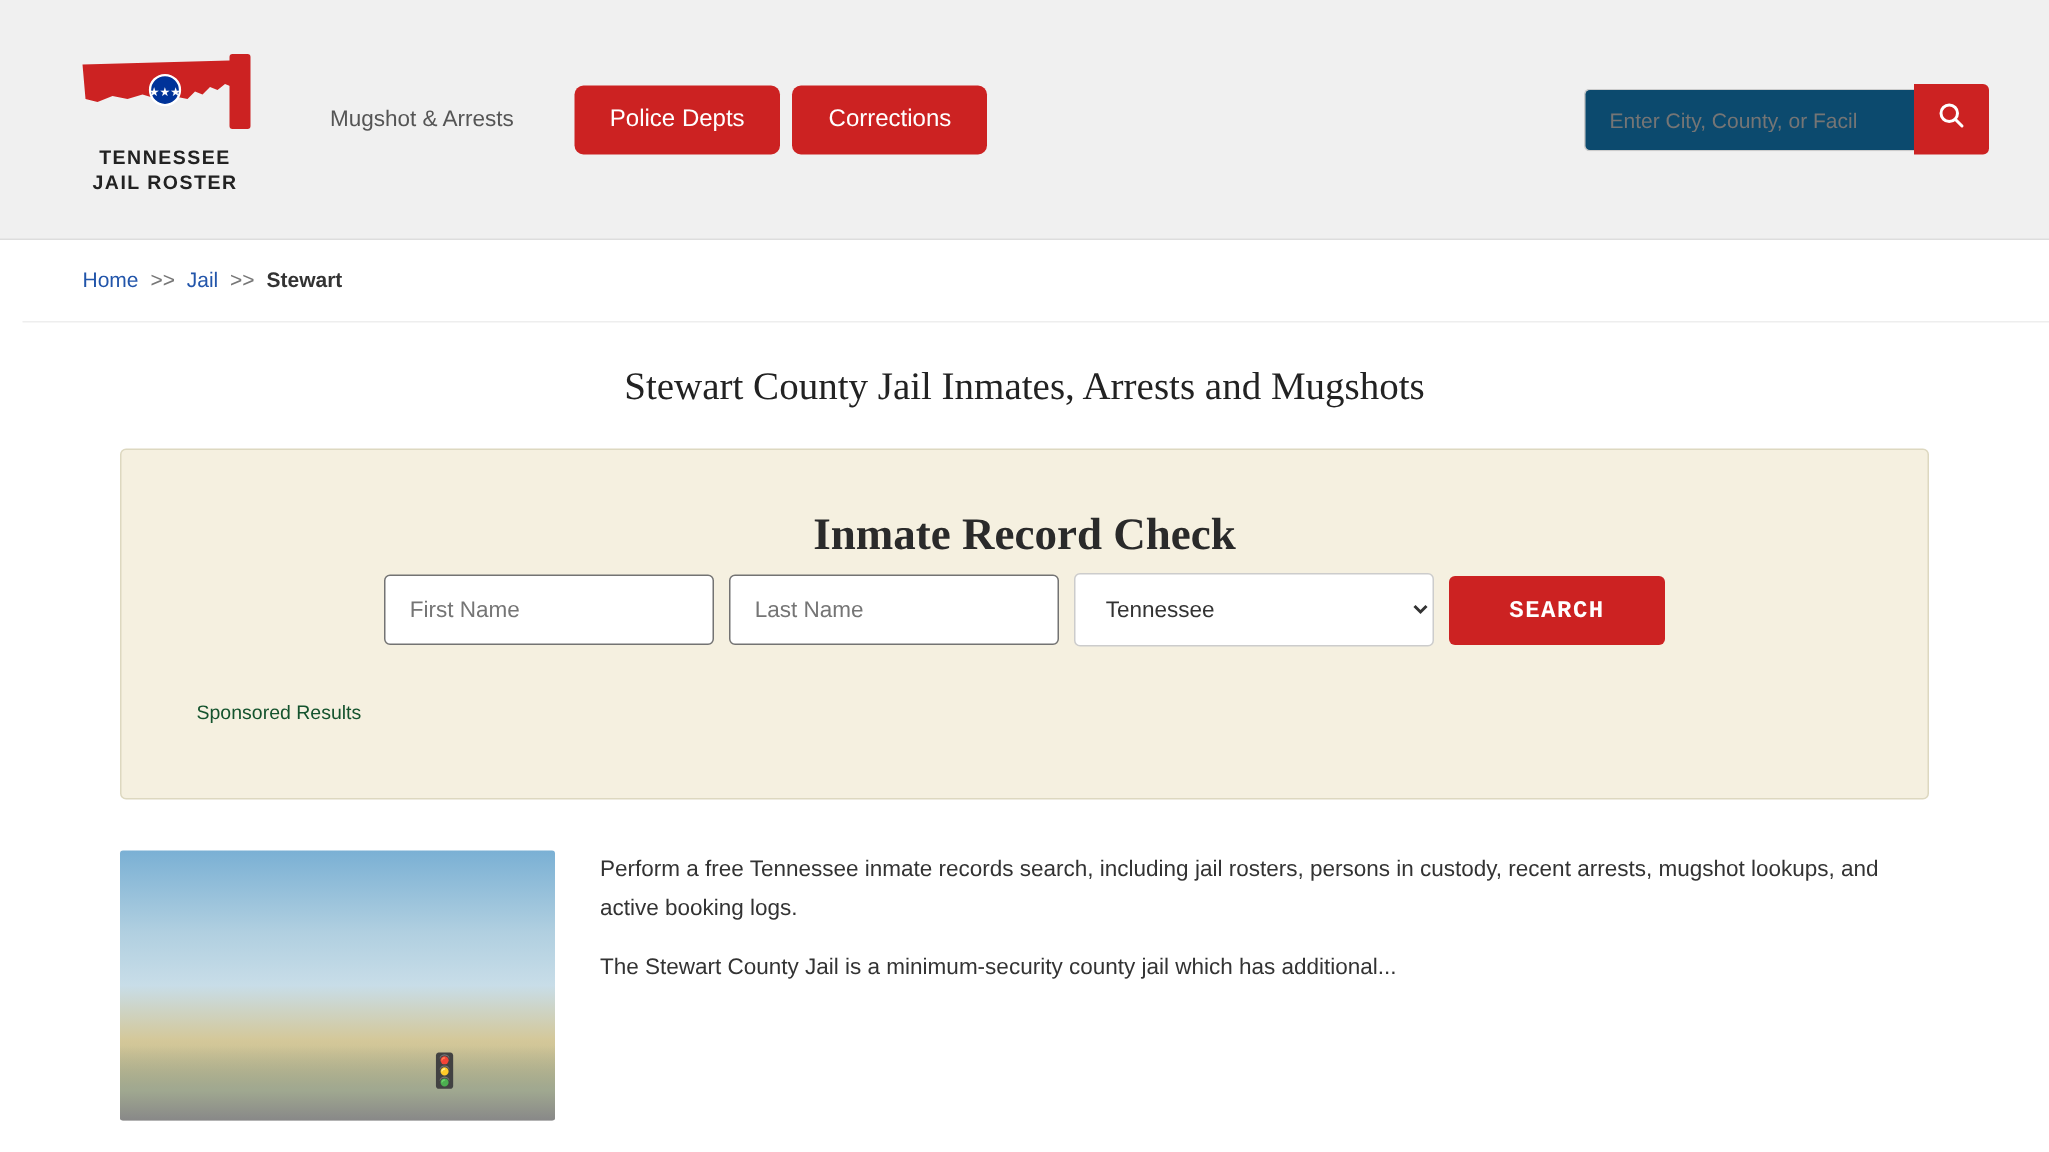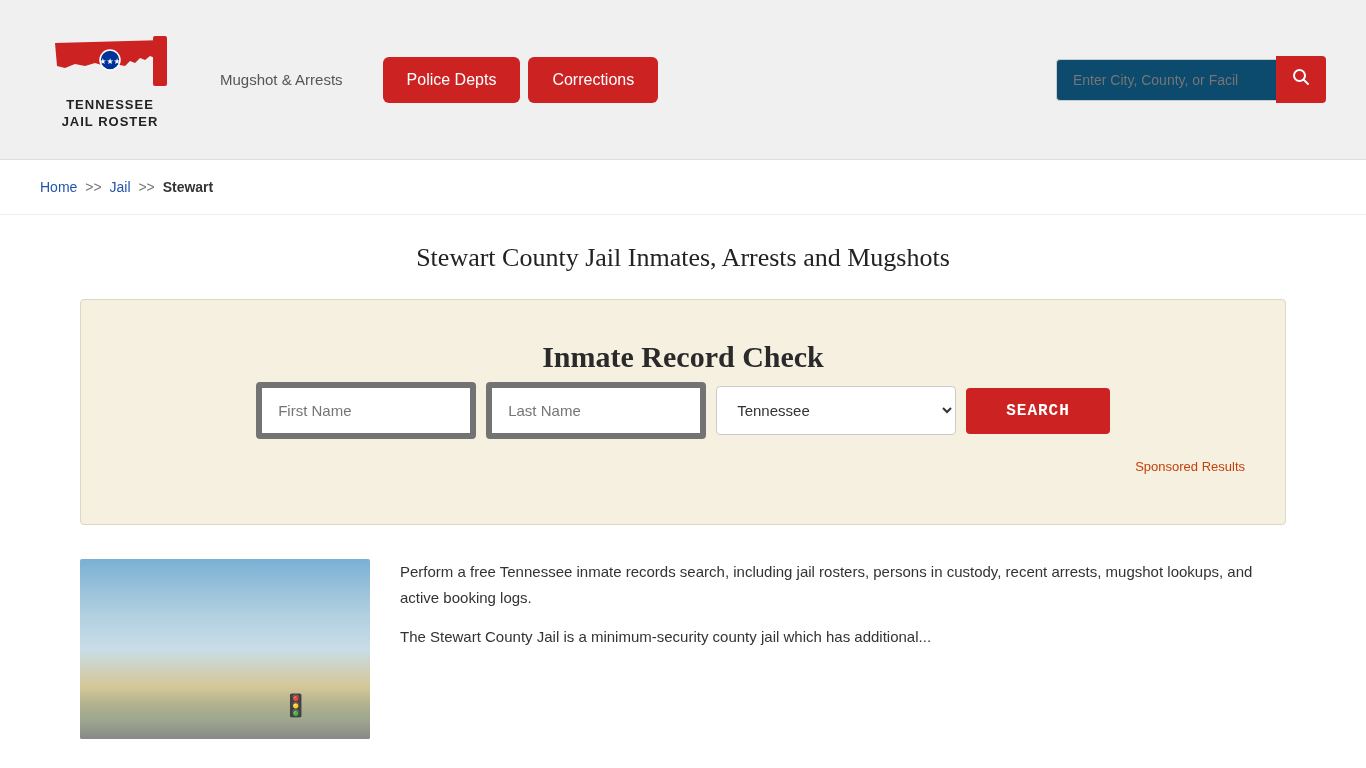--- a/index.html
+++ b/index.html
@@ -83,20 +83,21 @@
       cursor: pointer;
       color: #fff;
       font-size: 18px;
     }
 
     
     .breadcrumb-bar {
       padding: 18px 40px;
       background: #fff;
       border-bottom: 1px solid #eee;
+      margin-left: 15px;
     }
     .breadcrumb {
       font-family: Arial, sans-serif;
       font-size: 14px;
       color: #555;
     }
     .breadcrumb a {
       color: #2255aa;
       text-decoration: none;
     }
@@ -140,21 +141,21 @@
     .search-form {
       display: flex;
       gap: 10px;
       justify-content: center;
       align-items: center;
       flex-wrap: wrap;
     }
     .form-input {
       padding: 14px 16px;
       font-size: 15px;
-      border: 6px solid #737373;
+      border: 1px solid #737373;
       border-radius: 4px;
       font-family: Arial, sans-serif;
       color: #aaa;
       background: #fff;
       width: 220px;
     }
     .form-select {
       padding: 14px 16px;
       font-size: 15px;
       border: 1px solid #ccc;
@@ -170,25 +171,25 @@
       border: none;
       border-radius: 4px;
       padding: 14px 40px;
       font-size: 16px;
       font-family: Liberation Mono, monospace;
       font-weight: bold;
       cursor: pointer;
       letter-spacing: 1px;
     }
     .sponsored {
-      text-align: right;
-      margin-top: 20px;
+      text-align: left;
+      margin-top: 36px;
       font-family: Arial, sans-serif;
       font-size: 13px;
-      color: #c2410c;
+      color: #14532d;
       padding-left: 10px;
     }
 
     
     .bottom-content {
       display: flex;
       gap: 30px;
       padding: 10px 80px 40px;
       align-items: flex-start;
     }

